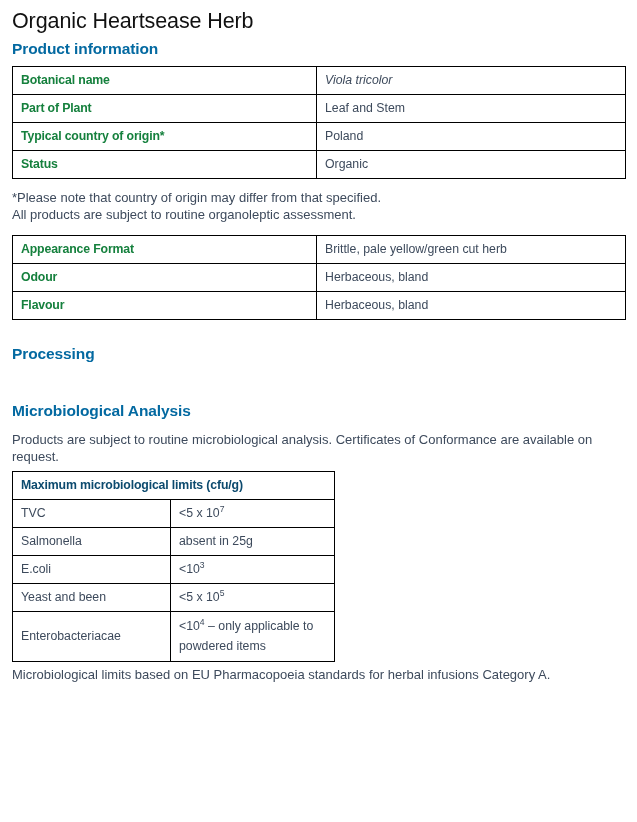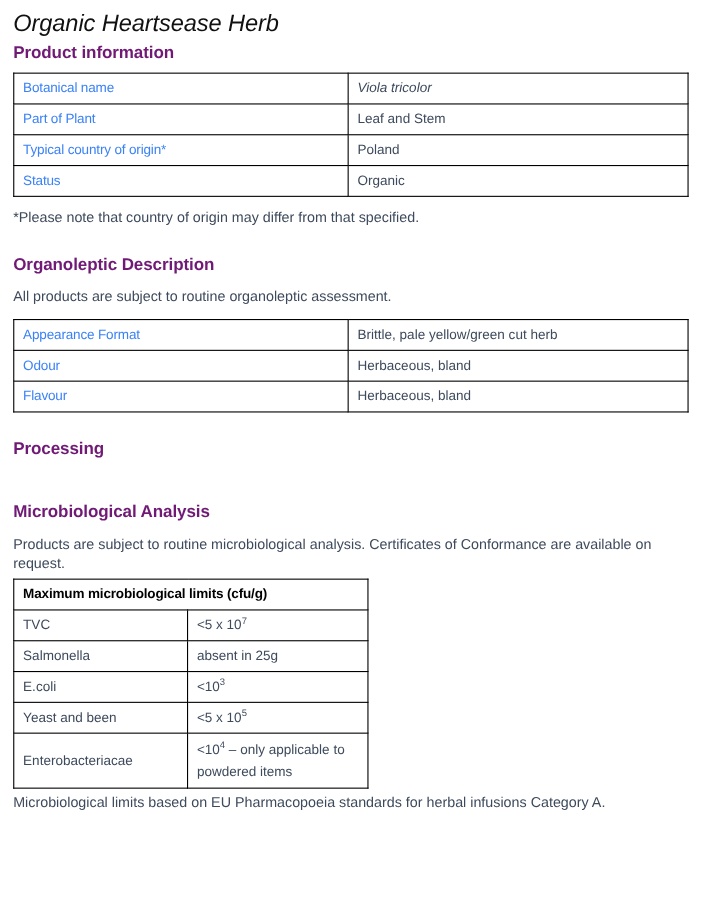--- a/index.html
+++ b/index.html
@@ -25,26 +25,25 @@
 
   
   .doc-title {
     font-size: 21.5px;
     font-weight: 400;
     color: #111111;
     letter-spacing: -0.1px;
     margin: 0;
     padding-top: 8px;
     line-height: 26px;
-    font-style: italic;
   }
   .section-heading {
     font-size: 15.5px;
     font-weight: 700;
-    color: #701a75;
+    color: #0369a1;
     margin: 0;
     line-height: 21px;
     letter-spacing: -0.1px;
   }
   .h-product-information { padding-top: 4px; padding-bottom: 7px; }
   .h-organoleptic { padding-top: 24px; padding-bottom: 10px; }
   .h-processing { padding-top: 23px; padding-bottom: 9px; }
   .h-microbiological { padding-top: 27px; padding-bottom: 10px; }
 
   
@@ -66,22 +65,22 @@
     table-layout: fixed;
     font-size: 12.3px;
   }
   table td {
     border: 1px solid #000000;
     padding: 4px 8px 5px 8px;
     vertical-align: middle;
     line-height: 16px;
   }
   .cell-label {
-    font-weight: 400;
-    color: #3b82f6;
+    font-weight: 700;
+    color: #15803d;
     letter-spacing: -0.15px;
   }
   .cell-value {
     font-weight: 400;
     color: #3d4a5c;
   }
   .italic { font-style: italic; }
 
   
   .info-table { width: 613px; }
@@ -89,21 +88,21 @@
   .info-table col.c2 { width: 309px; }
   .info-table td { height: 18px; }
 
   
   .micro-table { width: 322px; }
   .micro-table col.m1 { width: 158px; }
   .micro-table col.m2 { width: 164px; }
   .micro-table td { height: 18px; }
   .micro-table .header-cell {
     font-weight: 700;
-    color: #000000;
+    color: #0c4a6e;
     letter-spacing: -0.15px;
   }
   .micro-table .two-line { line-height: 20px; }
   sup { font-size: 8.6px; vertical-align: super; line-height: 0; }
 </style>
 </head>
 <body>
 
 <div class="page">
 
@@ -131,21 +130,20 @@
       </tr>
       <tr>
         <td class="cell-label">Status</td>
         <td class="cell-value">Organic</td>
       </tr>
     </tbody>
   </table>
 
   <p class="note note-origin">*Please note that country of origin may differ from that specified.</p>
 
-  <h2 class="section-heading h-organoleptic">Organoleptic Description</h2>
   <p class="note note-intro-org">All products are subject to routine organoleptic assessment.</p>
 
   <table class="info-table">
     <colgroup>
         <col class="c1">
         <col class="c2">
       </colgroup>
     <tbody>
       <tr>
         <td class="cell-label">Appearance Format</td>

